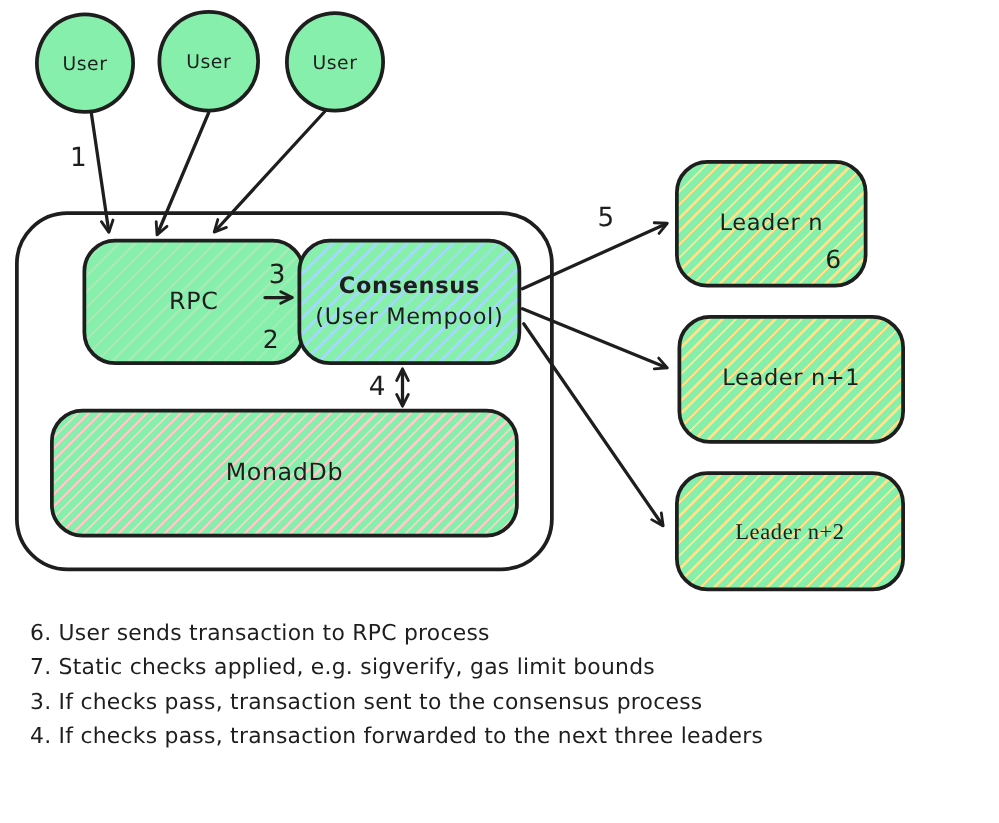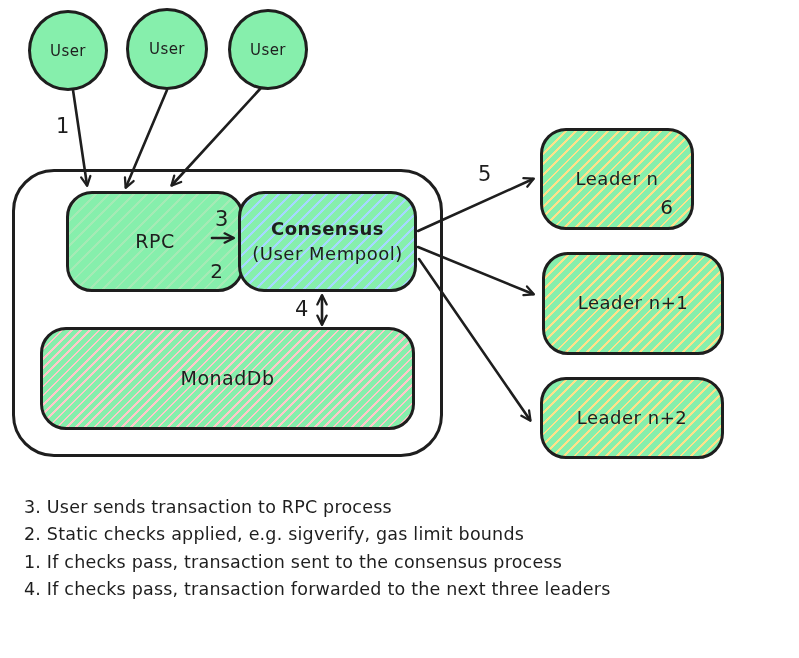--- a/index.html
+++ b/index.html
@@ -112,29 +112,29 @@
     <span class="node-label">MonadDb</span>
   </div>
 
   <div class="node rounded hatch-yellow" style="left:540px;top:128px;width:154px;height:102px;">
     <span class="node-label small">Leader n</span>
     <span class="corner-num" style="right:18px;bottom:8px;">6</span>
   </div>
   <div class="node rounded hatch-yellow" style="left:542px;top:252px;width:182px;height:103px;">
     <span class="node-label small">Leader n+1</span>
   </div>
-  <div class="node rounded hatch-yellow" style="left:540px;top:377px;width:184px;height:82px;">
+  <div class="node rounded hatch-yellow" style="left:540px;top:377px;width:184px;height:96px;font-family:Liberation Serif, serif;">
     <span class="node-label small">Leader n+2</span>
   </div>
 
   <span class="num" style="left:51px;top:114px;">1</span>
   <span class="num" style="left:210px;top:207px;">3</span>
   <span class="num" style="left:290px;top:297px;">4</span>
   <span class="num" style="left:473px;top:162px;">5</span>
 
   <div class="legend">
-    <div class="legend-line">3. User sends transaction to RPC process</div>
-    <div class="legend-line">2. Static checks applied, e.g. sigverify, gas limit bounds</div>
-    <div class="legend-line">1. If checks pass, transaction sent to the consensus process</div>
+    <div class="legend-line">6. User sends transaction to RPC process</div>
+    <div class="legend-line">7. Static checks applied, e.g. sigverify, gas limit bounds</div>
+    <div class="legend-line">3. If checks pass, transaction sent to the consensus process</div>
     <div class="legend-line">4. If checks pass, transaction forwarded to the next three leaders</div>
   </div>
 
 </div>
 
 </body></html>

